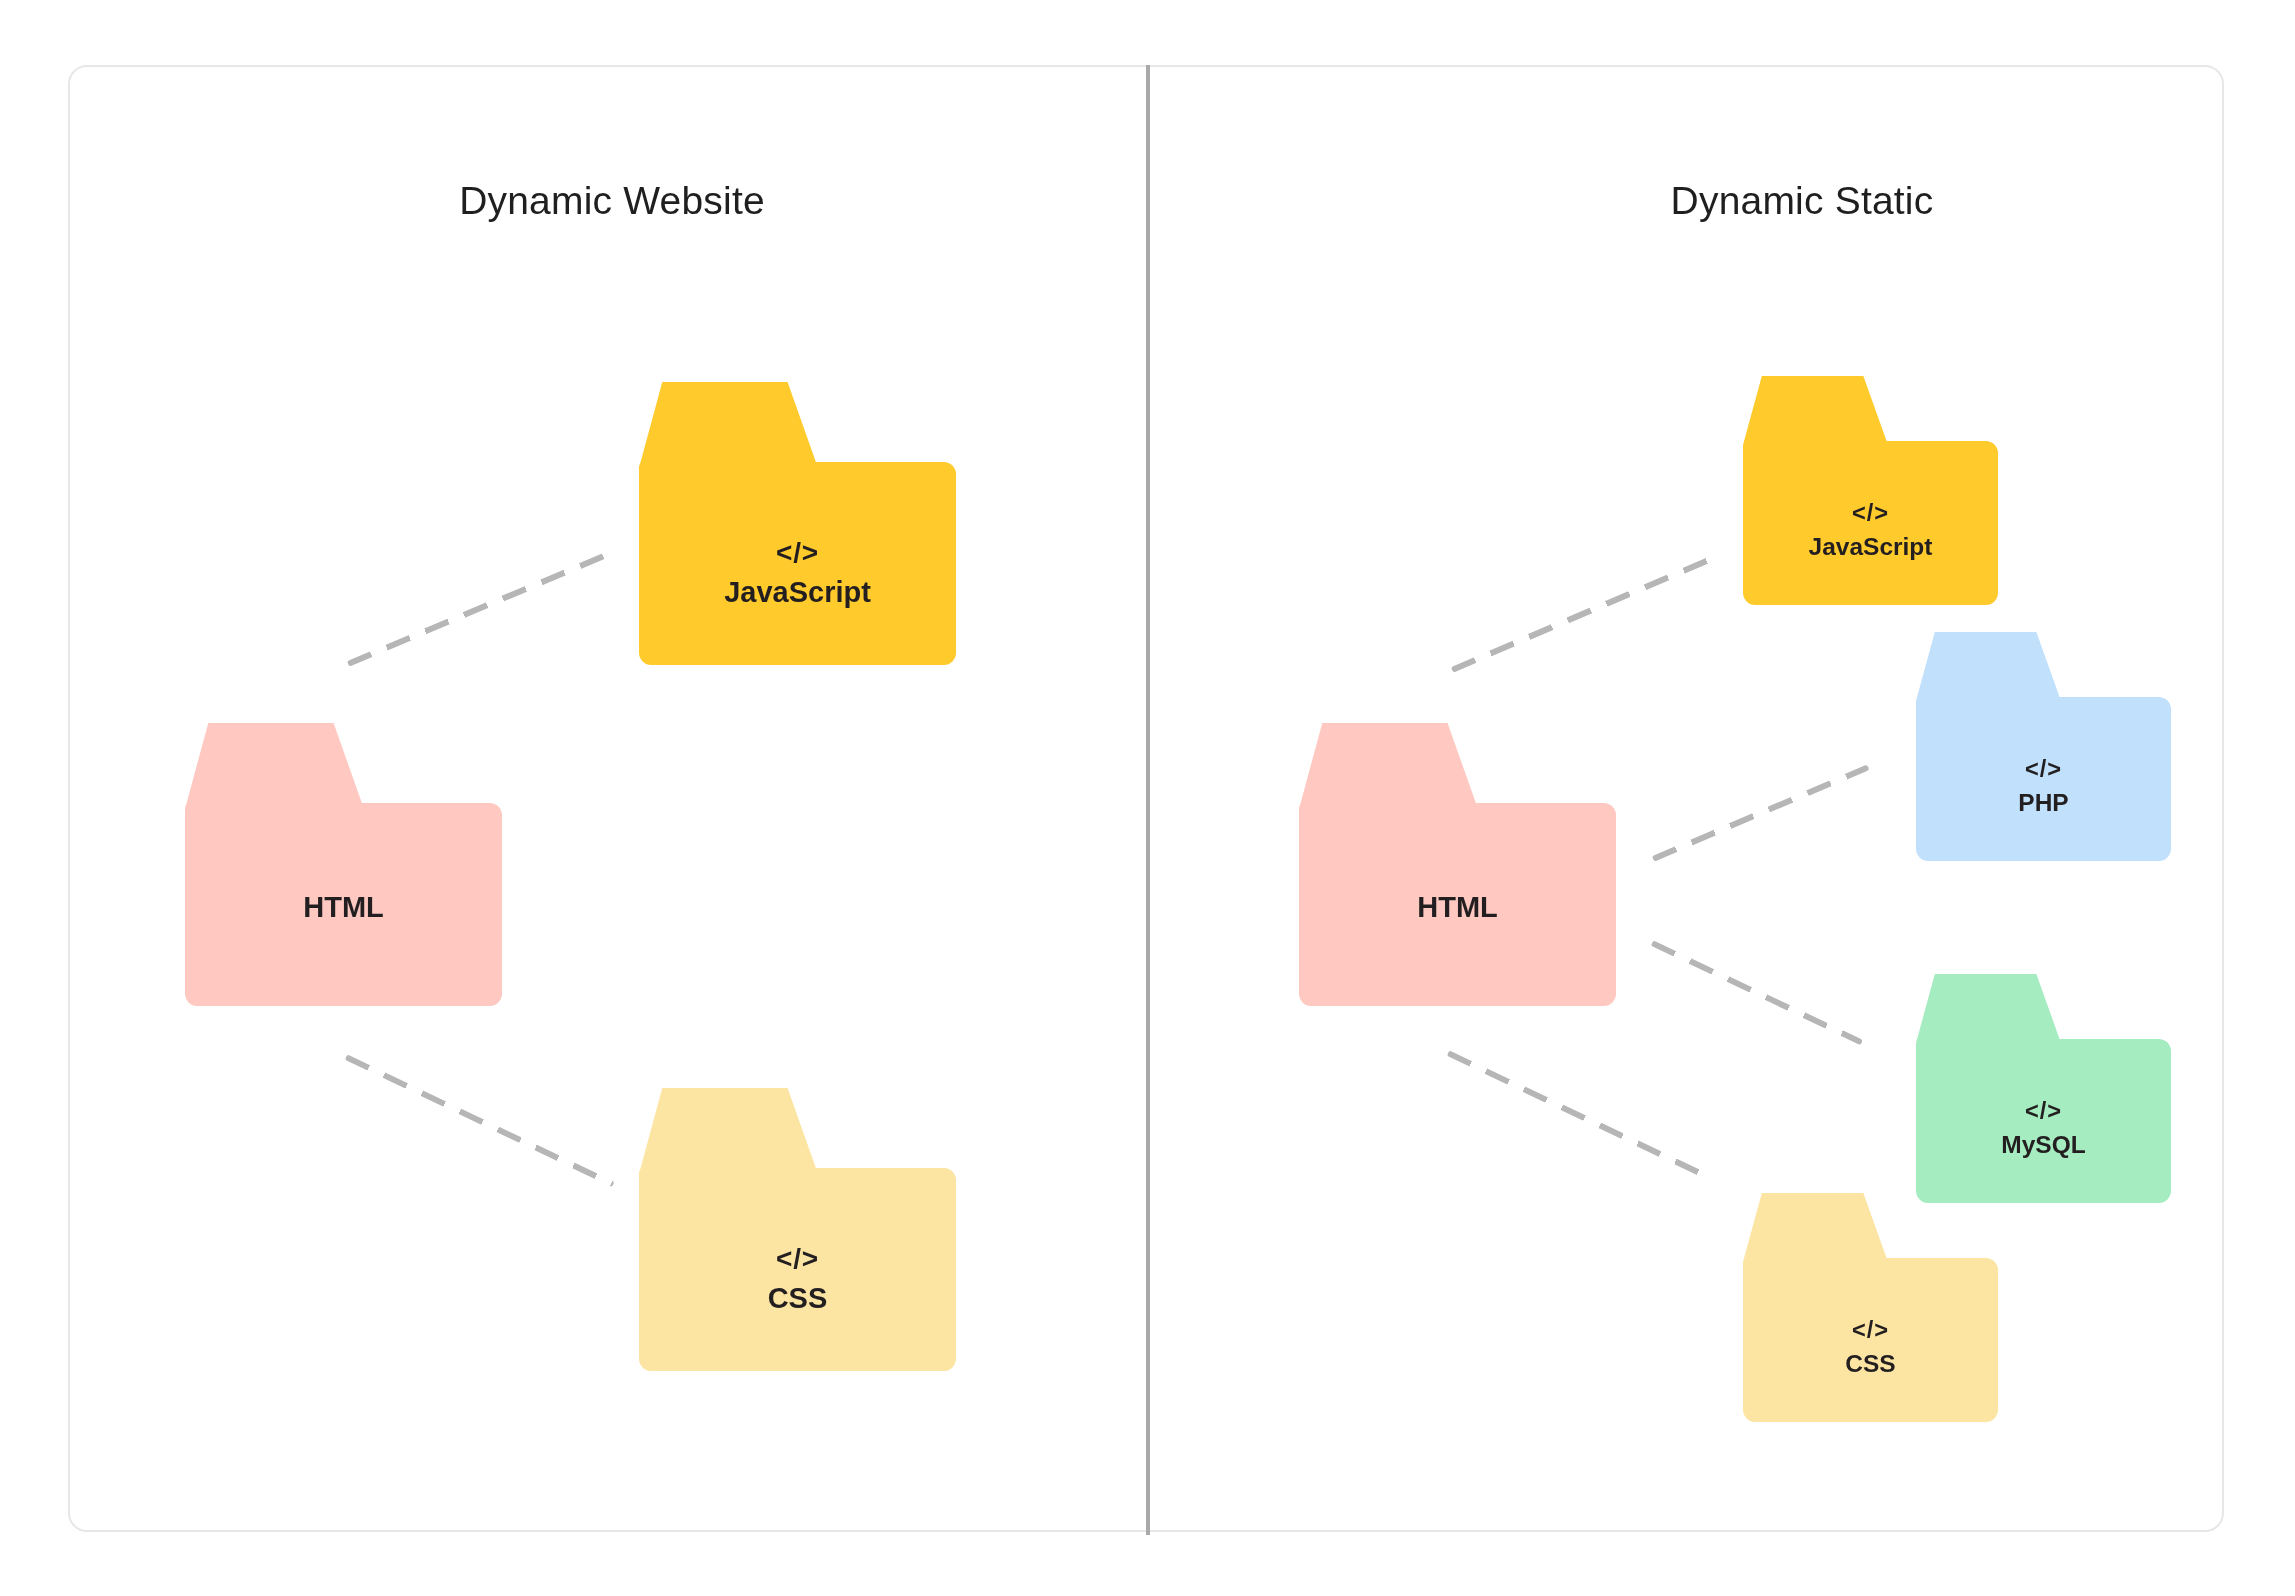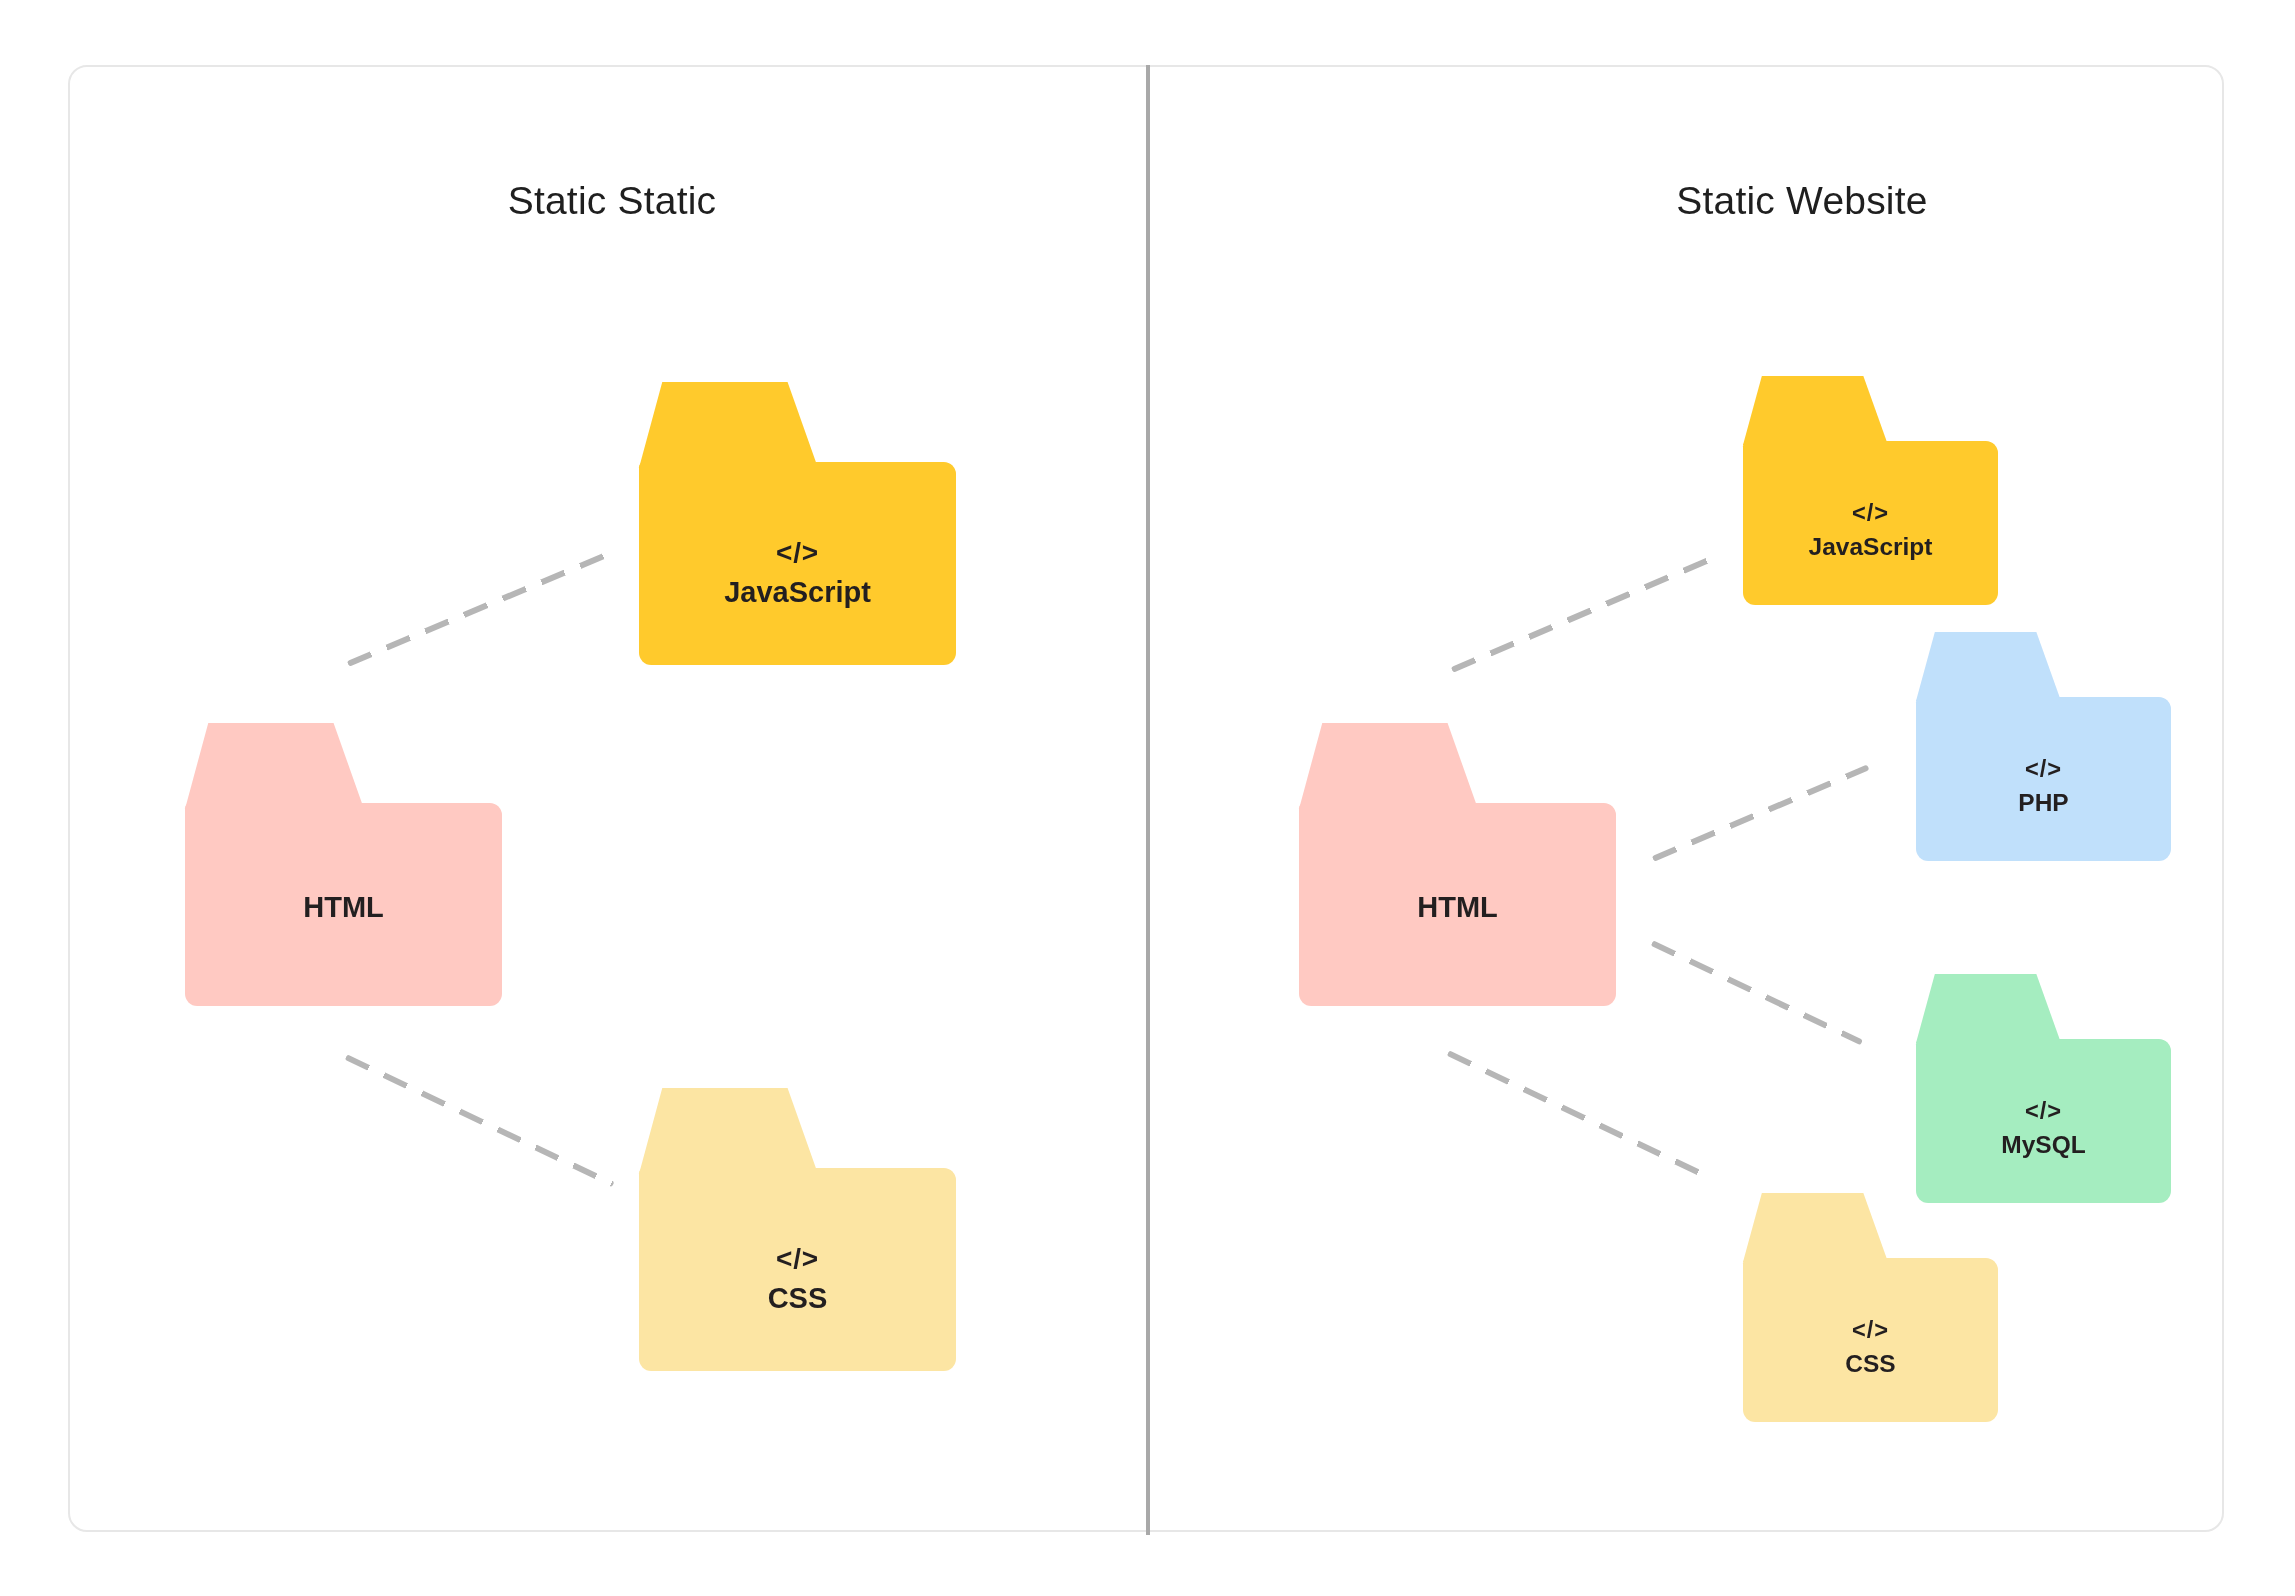--- a/index.html
+++ b/index.html
@@ -95,21 +95,21 @@
     border-radius:2.6px;
   }
 </style>
 </head>
 <body>
 
 <div class="canvas">
 
   <div class="card"></div>
 
-  <div class="panel-title" id="title-static">Static Static</div>
+  <div class="panel-title" id="title-static">Dynamic Website</div>
 
   <div class="conn" style="left:348px;top:661px;width:283px;transform:rotate(-22.9deg);"></div>
 
   <div class="conn" style="left:346px;top:1054px;width:296px;transform:rotate(25.5deg);"></div>
 
   <div class="folder f-lg" style="left:639px;top:382px;">
     <div class="tab" style="background:#FFCA2C;"></div>
     <div class="body" style="background:#FFCA2C;"></div>
     <div class="label">
       <span class="code-icon">&lt;/&gt;</span>
@@ -129,21 +129,21 @@
     <div class="tab" style="background:#FCE5A3;"></div>
     <div class="body" style="background:#FCE5A3;"></div>
     <div class="label">
       <span class="code-icon">&lt;/&gt;</span>
       <span class="name">CSS</span>
     </div>
   </div>
 
   <div class="divider"></div>
 
-  <div class="panel-title" id="title-dynamic">Static Website</div>
+  <div class="panel-title" id="title-dynamic">Dynamic Static</div>
 
   <div class="conn" style="left:1452px;top:667px;width:282px;transform:rotate(-23.2deg);"></div>
 
   <div class="conn" style="left:1653px;top:856px;width:234px;transform:rotate(-23.1deg);"></div>
 
   <div class="conn" style="left:1652px;top:940px;width:232px;transform:rotate(25.4deg);"></div>
 
   <div class="conn" style="left:1448px;top:1050px;width:285px;transform:rotate(25.5deg);"></div>
 
   <div class="folder f-sm" style="left:1743px;top:376px;">

